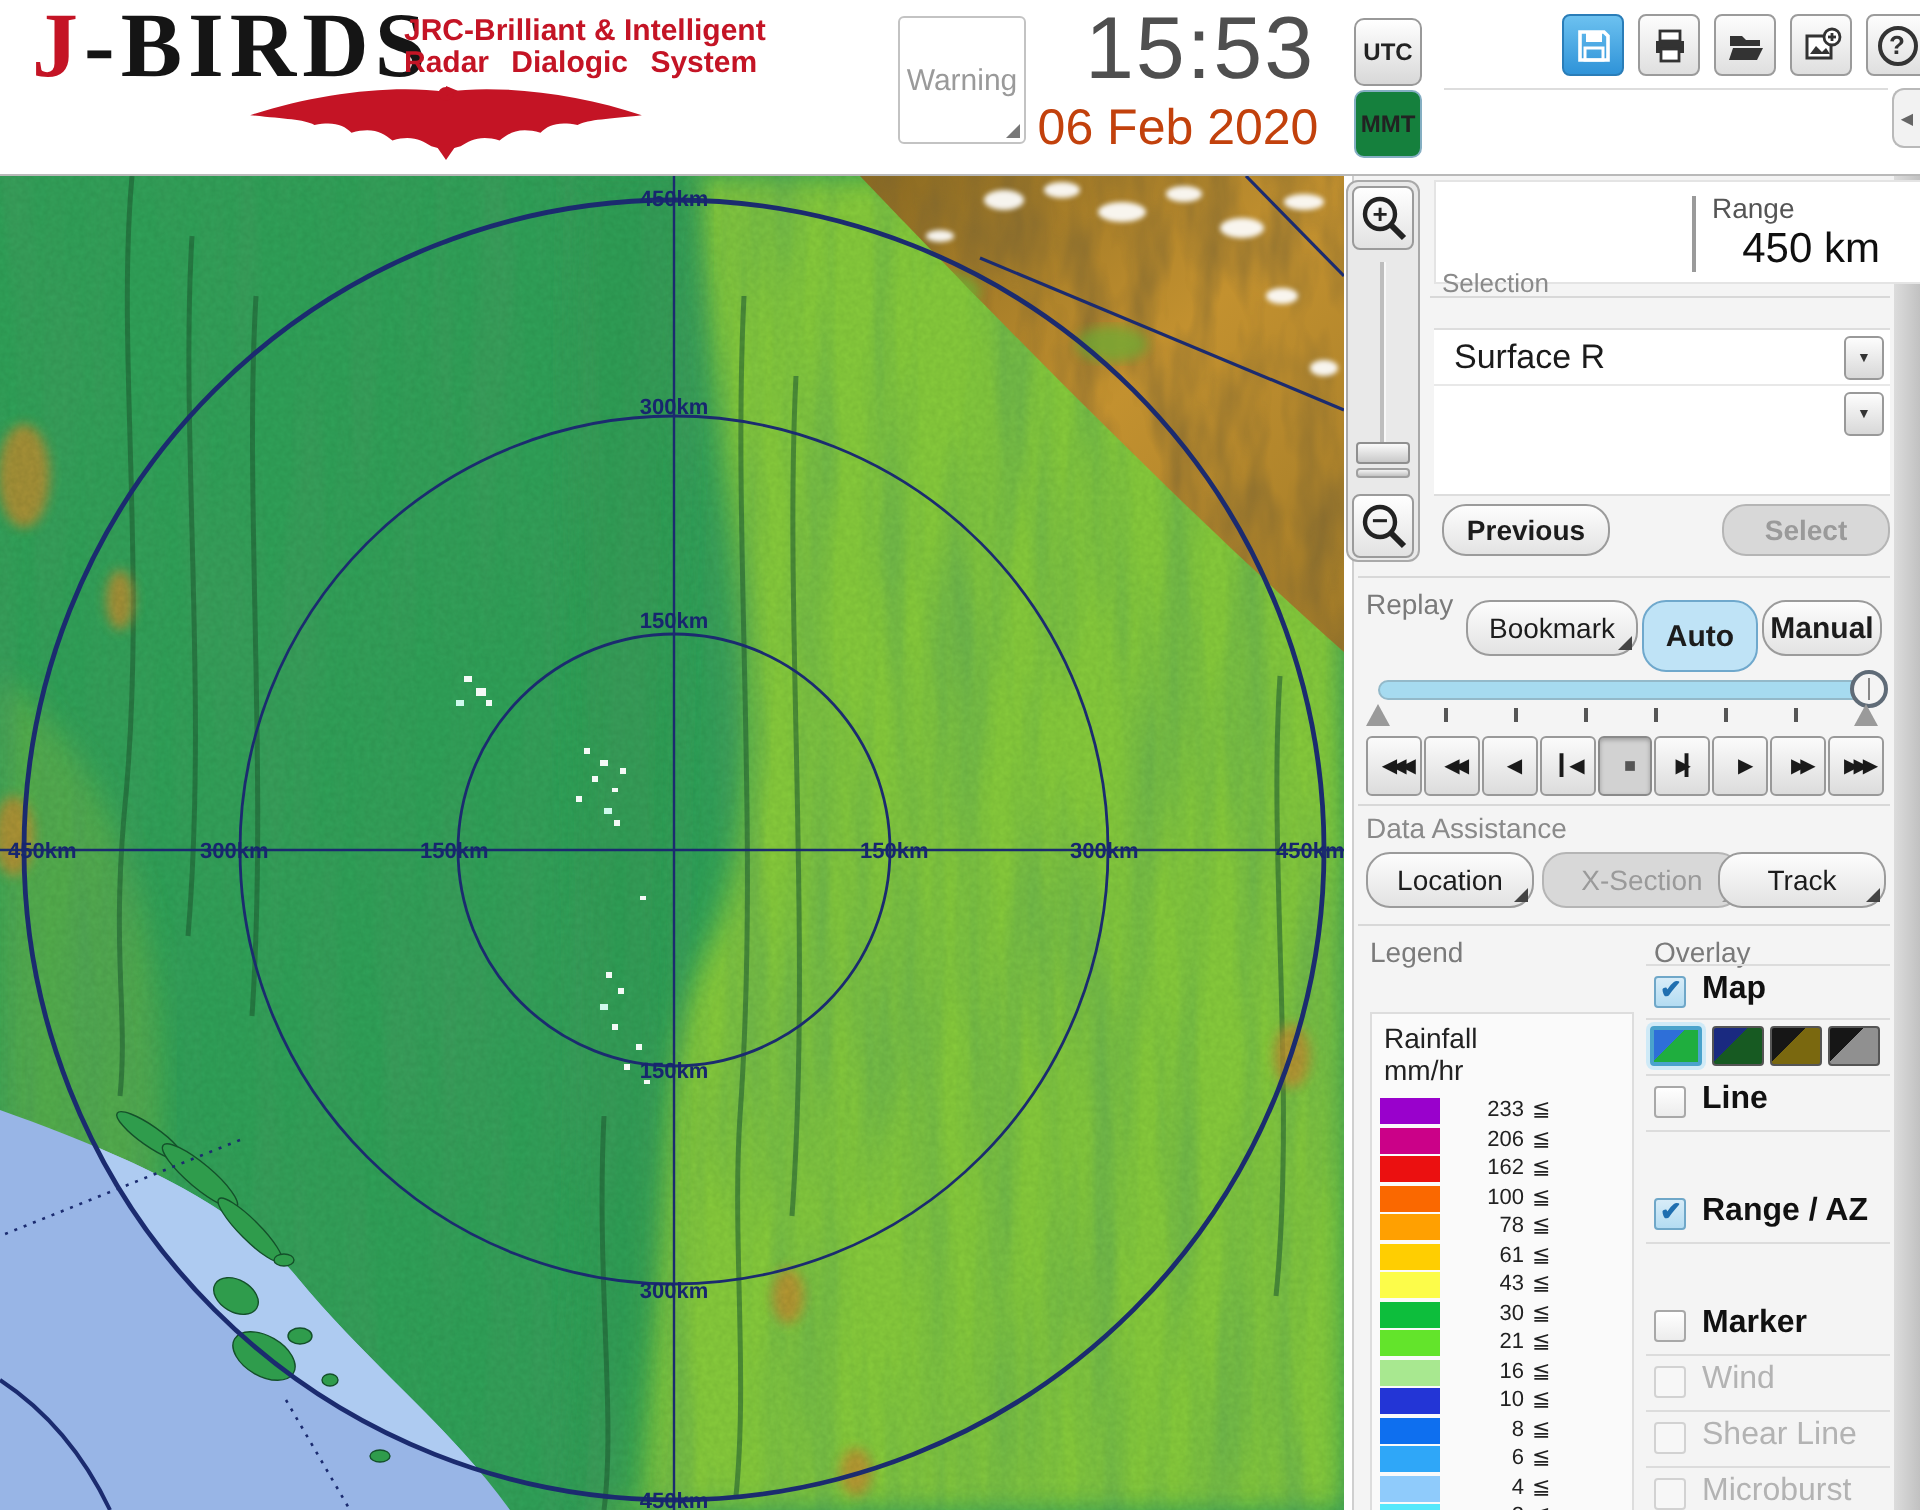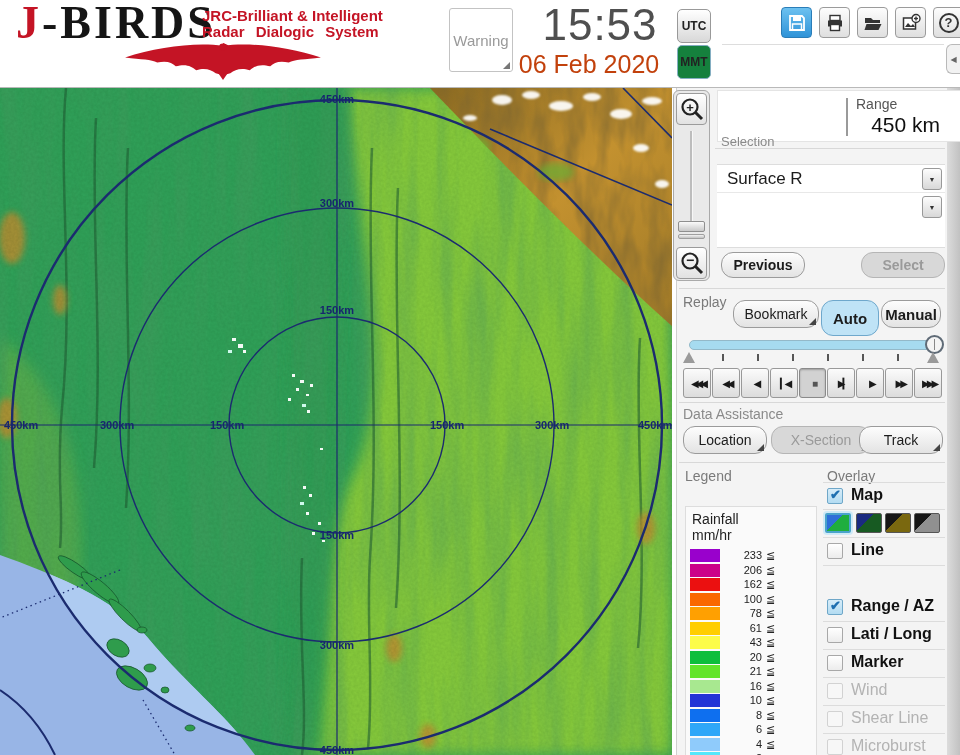--- a/index.html
+++ b/index.html
@@ -497,21 +497,21 @@
           <span class="lval">61</span>
           <span class="lop">≦</span>
         </div>
       <div class="lrow" style="top:129px;">
           <span class="lswatch" style="background-color: rgb(252, 252, 74);"></span>
           <span class="lval">43</span>
           <span class="lop">≦</span>
         </div>
       <div class="lrow" style="top:143.5px;">
           <span class="lswatch" style="background-color: rgb(13, 190, 60);"></span>
-          <span class="lval">20</span>
+          <span class="lval">30</span>
           <span class="lop">≦</span>
         </div>
       <div class="lrow" style="top:158px;">
           <span class="lswatch" style="background-color: rgb(99, 228, 43);"></span>
           <span class="lval">21</span>
           <span class="lop">≦</span>
         </div>
       <div class="lrow" style="top:172.5px;">
           <span class="lswatch" style="background-color: rgb(168, 232, 144);"></span>
           <span class="lval">16</span>
@@ -566,24 +566,20 @@
     <div class="orow" style="top:450px;">
       <span class="cb"></span>
       <span class="olabel">Line</span>
     </div>
     <div class="orow" style="top:506px;">
       <span class="cb checked">
           <span class="chk">✔</span>
         </span>
       <span class="olabel">Range / AZ</span>
     </div>
-    <div class="orow" style="top:534px;">
-      <span class="cb"></span>
-      <span class="olabel">Lati / Long</span>
-    </div>
     <div class="orow" style="top:562px;">
       <span class="cb"></span>
       <span class="olabel">Marker</span>
     </div>
     <div class="orow disabled" style="top:590px;">
       <span class="cb off"></span>
       <span class="olabel">Wind</span>
     </div>
     <div class="orow disabled" style="top:618px;">
       <span class="cb off"></span>

